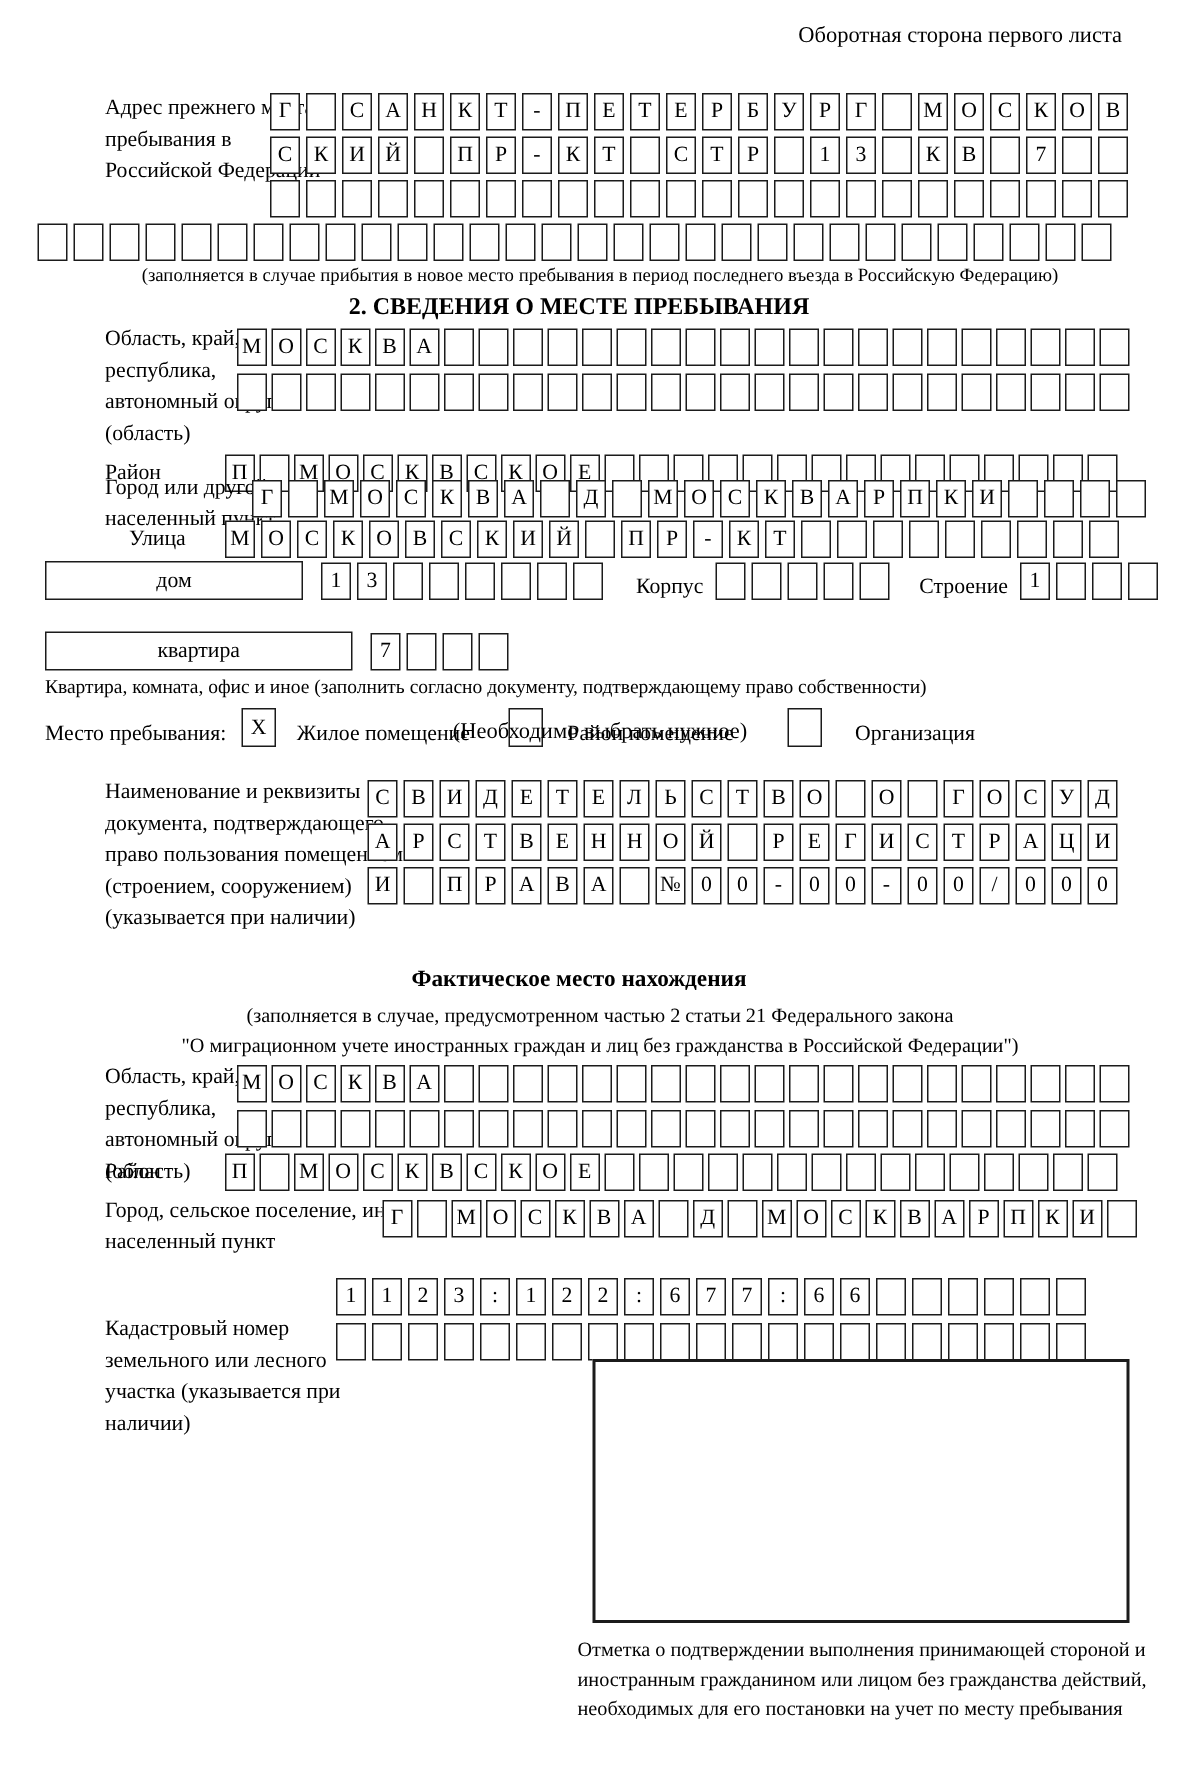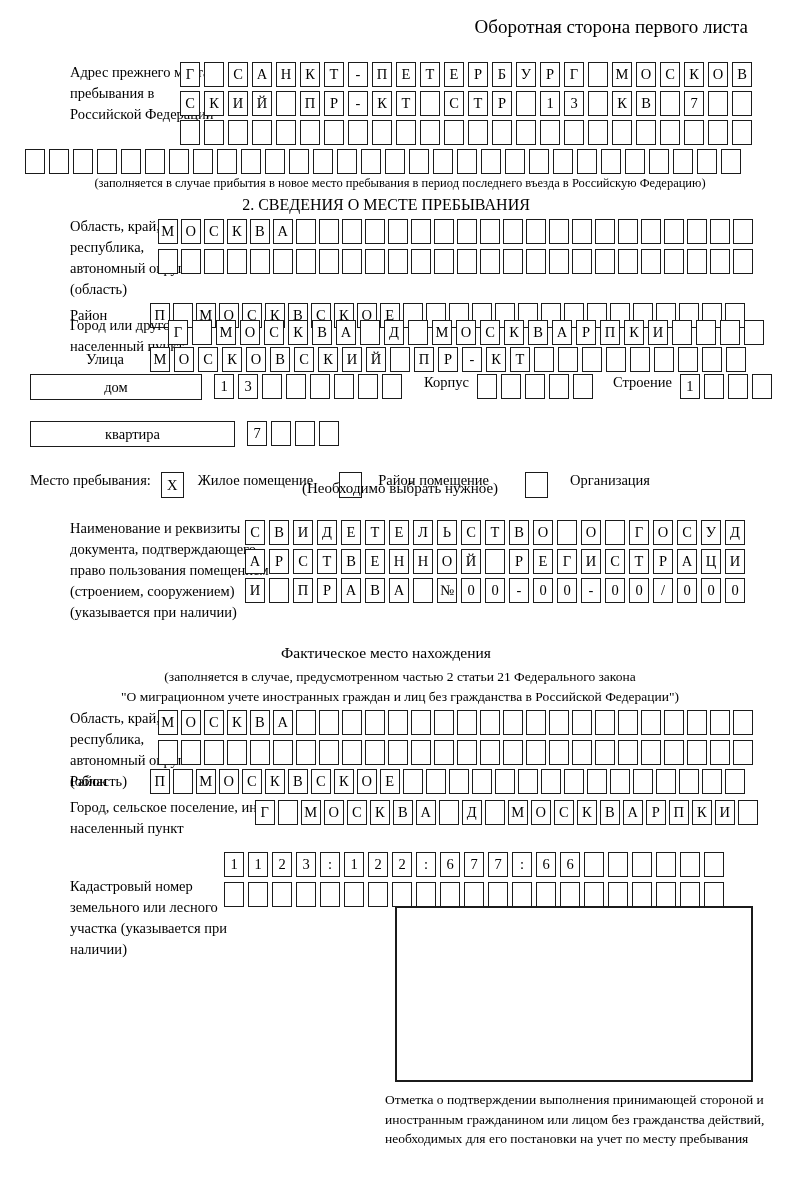--- a/index.html
+++ b/index.html
@@ -1,30 +1,30 @@
 <!DOCTYPE html>
 <html><head>
 <meta charset="utf-8">
 <style>
   html,body{margin:0;padding:0;background:#fff;}
   .sheet{position:relative;width:800px;height:1180px;background:#fff;color:#000;
          font-family:"Liberation Serif",serif;overflow:hidden;}
-  .hnote{position:absolute;top:16px;right:52px;font-size:19px;}
+  .hnote{position:absolute;top:16px;right:52px;font-size:15px;}
   .label{position:absolute;font-size:14.5px;line-height:21px;margin-left:40px;}
   .note{position:absolute;font-size:12.5px;width:800px;text-align:center;}
   .note-left{position:absolute;font-size:13px;}
-  .title{position:absolute;width:772px;text-align:center;font-weight:normal;font-size:15.5px;}
+  .title{position:absolute;width:772px;text-align:center;font-weight:bold;font-size:15.5px;}
   .cellrow{position:absolute;display:flex;}
   .cell{box-sizing:border-box;flex:none;width:19.5px;height:25px;border:1.8px solid #1b1b1b;
         margin-right:3.5px;display:flex;align-items:center;justify-content:center;
         font-size:14.5px;background:#fff;}
   .p24 .cell{width:20px;margin-right:4px;}
   .wbox{box-sizing:border-box;height:26px;border:1.8px solid #1b1b1b;display:flex;
         align-items:center;justify-content:center;font-size:14.5px;flex:none;background:#fff;}
-  .inlinerow{position:absolute;display:flex;align-items:flex-start;font-size:14.5px;}
+  .inlinerow{position:absolute;display:flex;align-items:flex-end;font-size:14.5px;}
   .cb{box-sizing:border-box;width:23px;height:26px;border:1.8px solid #1b1b1b;display:flex;
       align-items:center;justify-content:center;font-size:14.5px;flex:none;background:#fff;}
   .bigbox{position:absolute;box-sizing:border-box;border:2px solid #1b1b1b;background:#fff;}
   .stampnote{position:absolute;font-size:13.5px;line-height:1.45;text-align:left;}
 </style>
 </head>
 <body>
 
 <div class="sheet">
 
@@ -324,20 +324,21 @@
   <div class="inlinerow" style="top:421px;left:30px">
     <div class="wbox" style="width:205px">квартира</div>
     <div style="width:12px"></div>
     <div class="cellrow p24" style="position:static">
         <div class="cell">7</div>
         <div class="cell"></div>
         <div class="cell"></div>
         <div class="cell"></div>
       </div>
   </div>
+  <div class="note-left" style="top:450px;left:30px">Квартира, комната, офис и иное (заполнить согласно документу, подтверждающему право собственности)</div>
 
   <div class="inlinerow" style="top:472px;left:30px">
     <span>Место пребывания:</span>
     <span class="cb" style="margin:0 14px 0 10px">X</span>
     <span>Жилое помещение</span>
     <span class="cb" style="margin:0 16px 0 26px"></span>
     <span>Район помещение</span>
     <span class="cb" style="margin:0 22px 0 36px"></span>
     <span>Организация</span>
   </div>

